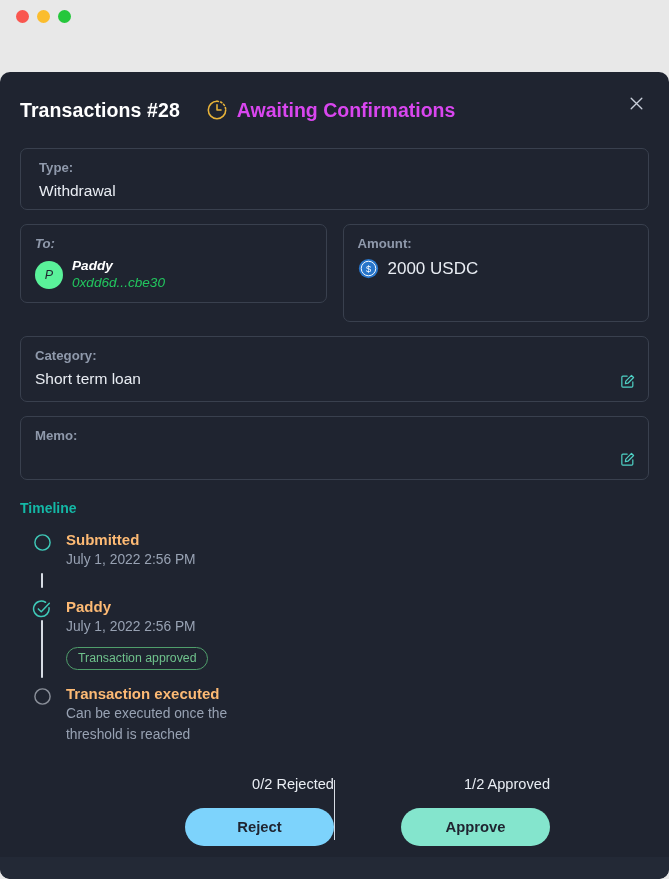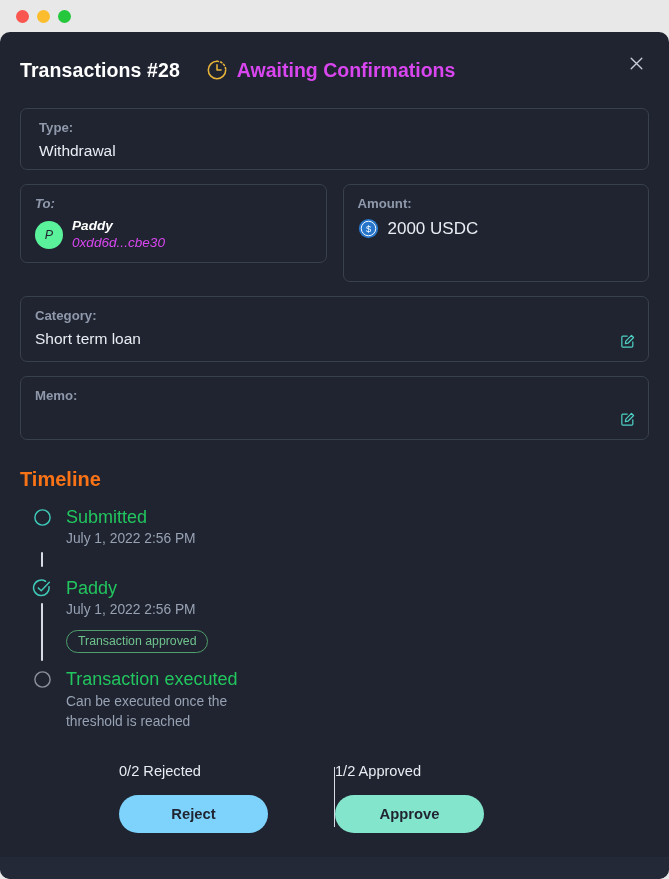--- a/index.html
+++ b/index.html
@@ -13,20 +13,21 @@
   }
 
   
   .window {
     width: 669px;
     height: 879px;
     position: relative;
     background: #e8e8e8;
     display: flex;
     flex-direction: column;
+    gap: 40px;
   }
 
   .titlebar {
     height: 32px;
     flex: 0 0 32px;
     background: #e8e8e8;
     display: flex;
     align-items: center;
     padding-left: 16px;
     gap: 8px;
@@ -142,21 +143,21 @@
     background: #5af29a;
     color: #1f2430;
     font-size: 12.5px;
     display: flex;
     align-items: center;
     justify-content: center;
     flex: 0 0 28px;
   }
   .to-names { display: flex; flex-direction: column; line-height: 1.25; }
   .to-name { font-size: 13.6px; font-weight: bold; color: #ffffff; }
-  .to-addr { font-size: 13.6px; color: #d946ef; }
+  .to-addr { font-size: 13.6px; color: #22c55e; }
 
   .amount-body {
     display: flex;
     align-items: center;
     gap: 9px;
     margin-top: 2px;
   }
   .usdc-icon { flex: 0 0 21px; display: flex; }
   .amount-text { font-size: 17px; color: #e9edf3; }
 
@@ -164,24 +165,24 @@
     position: absolute;
     right: 12px;
     bottom: 11px;
     width: 17px; height: 17px;
     cursor: pointer;
     display: flex;
   }
 
   
   .timeline-title {
-    font-size: 20px;
-    font-weight: bold;
-    color: #f97316;
-    margin-top: 28px;
+    font-size: 14px;
+    font-weight: bold;
+    color: #14b8a6;
+    margin-top: 20px;
     margin-bottom: 14px;
   }
   .tl-list { position: relative; }
   .tl-item {
     display: flex;
     position: relative;
     padding-left: 46px;
     min-height: 34px;
   }
   .tl-marker {
@@ -194,23 +195,23 @@
     justify-content: center;
   }
   .tl-connector {
     position: absolute;
     left: 21px;
     width: 2px;
     background: #d7dce4;
     border-radius: 1px;
   }
   .tl-head {
-    font-size: 18px;
-    font-weight: normal;
-    color: #22c55e;
+    font-size: 15px;
+    font-weight: bold;
+    color: #fdba74;
     line-height: 1.35;
   }
   .tl-sub {
     font-size: 13.8px;
     color: #98a2b3;
     line-height: 1.5;
   }
   .badge {
     display: inline-block;
     margin-top: 9px;
@@ -231,21 +232,21 @@
     display: flex;
     align-items: stretch;
     justify-content: center;
     gap: 0px;
     position: relative;
   }
   .foot-col {
     width: 215px;
     display: flex;
     flex-direction: column;
-    align-items: flex-start;
+    align-items: flex-end;
   }
   .foot-count {
     font-size: 14.6px;
     color: #e9edf3;
     margin-bottom: 16px;
   }
   .action-btn {
     width: 149px;
     height: 38px;
     border: none;

